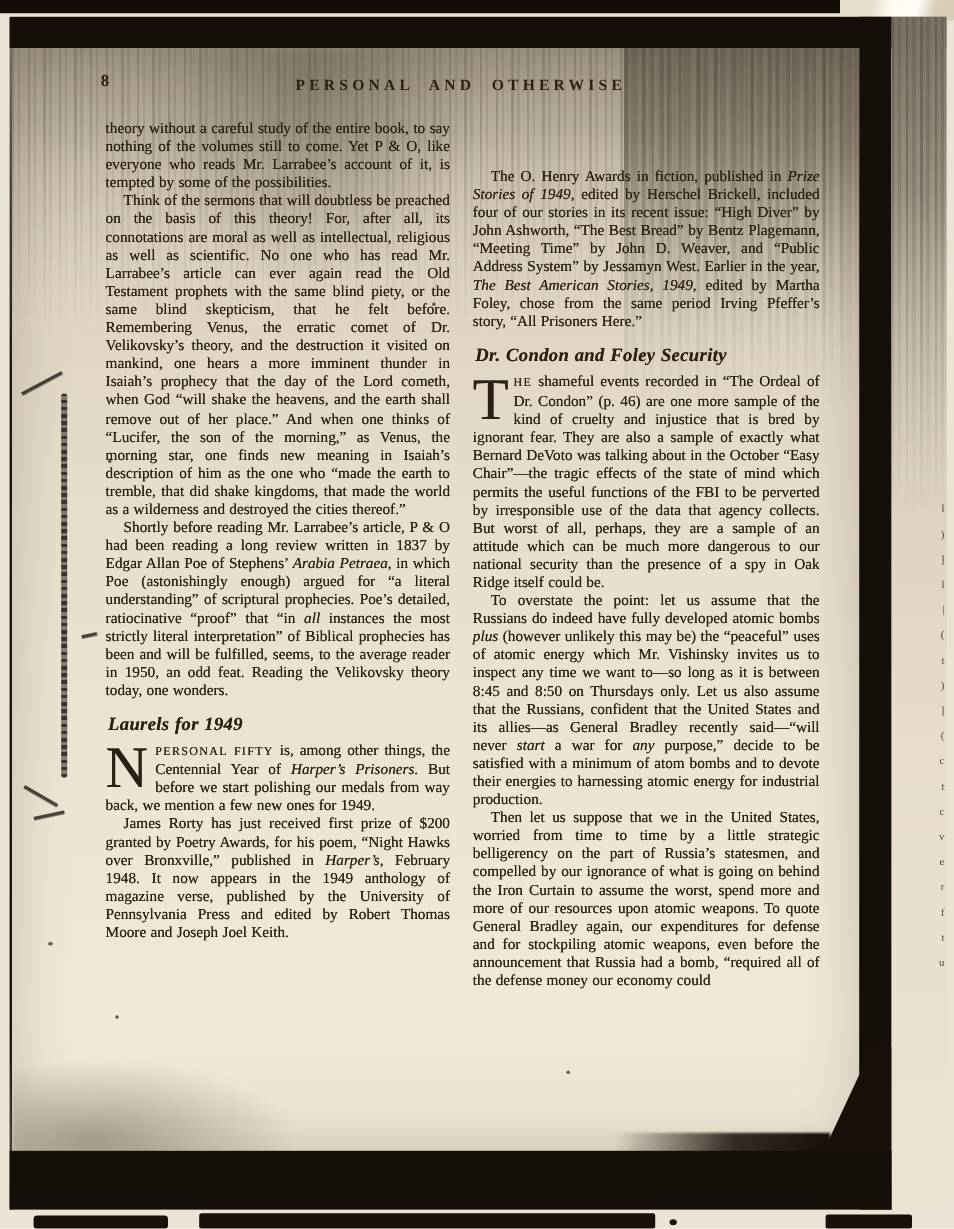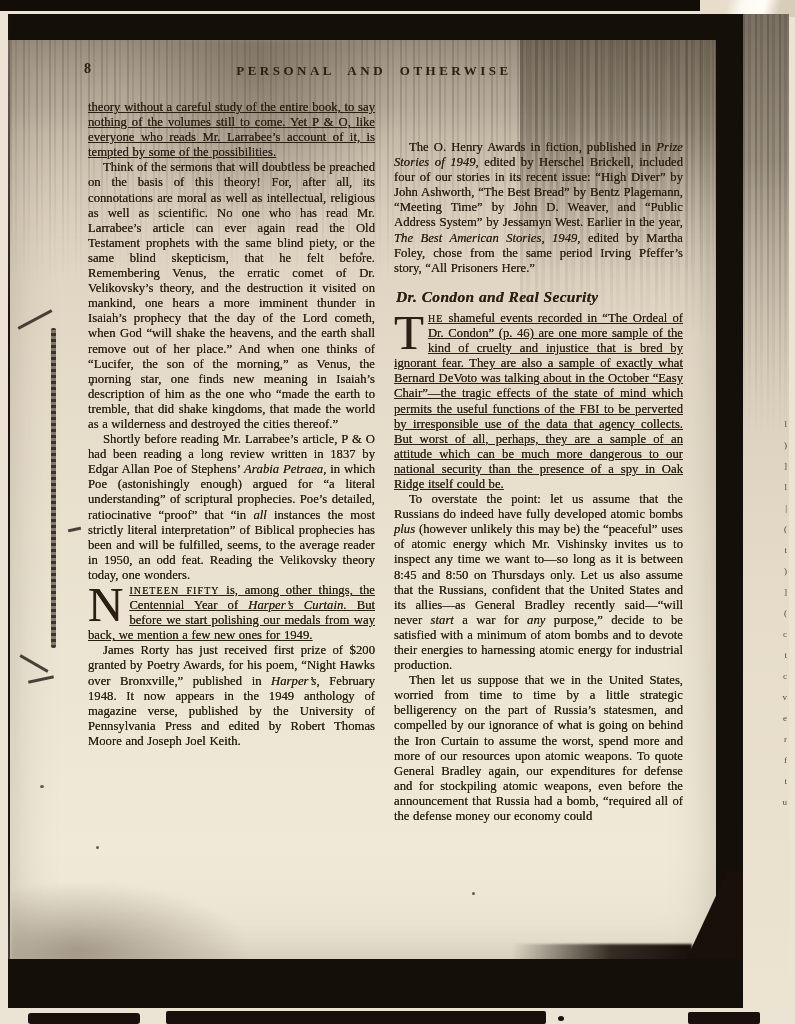--- a/index.html
+++ b/index.html
@@ -46,29 +46,29 @@
   .stain-left-patch{left:110px;top:0;width:280px;height:200px;
        background:radial-gradient(ellipse at 50% 15%,rgba(86,76,62,.4),transparent 70%);filter:blur(2px);}
   .stain-right-patch{left:510px;top:0;width:196px;height:300px;
        background:repeating-linear-gradient(90deg,rgba(66,57,46,.3) 0 3px,rgba(66,57,46,.04) 3px 6px,rgba(66,57,46,.2) 6px 10px,rgba(66,57,46,.03) 10px 15px),
                   linear-gradient(180deg,rgba(86,76,62,.5),transparent);
        -webkit-mask-image:linear-gradient(180deg,#000 30%,transparent);
        mask-image:linear-gradient(180deg,#000 30%,transparent);}
   .stain-bottom-left{left:0;top:842px;width:240px;height:80px;
        background:radial-gradient(ellipse at 28% 85%,rgba(116,104,86,.55),transparent 70%);filter:blur(2px);}
   .page-num{position:absolute;left:74px;top:21px;font-size:14px;font-weight:bold;}
-  .header{position:absolute;left:52px;top:23px;width:604px;text-align:center;
-       font-size:13px;font-weight:bold;letter-spacing:3.5px;word-spacing:7px;padding-left:10px;}
+  .header{position:absolute;left:72px;top:23px;width:604px;text-align:center;
+       font-size:13px;font-weight:bold;letter-spacing:3.5px;word-spacing:7px;}
   .col{position:absolute;font-size:12.7px;line-height:15.1px;text-align:justify;
        hyphens:auto;-webkit-hyphens:auto;word-spacing:.4px;
        text-shadow:0 0 .35px rgba(43,32,19,.85);}
   .col-left{left:78px;top:60px;width:287px;}
   .col-right{left:384px;top:54px;width:289px;margin-top:46px;}
   .col p{margin:0;text-indent:15px;}
-  .col p.noindent{text-indent:0;text-decoration:underline;}
+  .col p.noindent{text-indent:0;}
   .col h3{font-size:15.5px;font-style:italic;font-weight:bold;letter-spacing:.3px;
        margin:13px 0 7px 2px;text-indent:0;}
   .dropcap{float:left;font-size:49px;line-height:41px;height:43px;padding:1px 6px 0 0;
        font-weight:normal;}
   .dropcap.t{padding-right:4px;}
   .sc{font-size:10px;letter-spacing:1.1px;}
   i{font-style:italic;}
   
   .pencil{position:absolute;background:rgba(32,25,18,.8);filter:blur(.35px);}
   .pencil-line{left:41px;top:288px;width:4.5px;height:320px;border-radius:2px;
@@ -95,27 +95,28 @@
     <div class="stain stain-right-patch"></div>
     <div class="stain stain-bottom-left"></div>
 
     <div class="page-num">8</div>
     <div class="header">PERSONAL AND OTHERWISE</div>
 
     <div class="col col-left">
       <p class="noindent">theory without a careful study of the entire book, to say nothing of the volumes still to come. Yet P &amp; O, like everyone who reads Mr. Larrabee’s account of it, is tempted by some of the possibilities.</p>
       <p>Think of the sermons that will doubtless be preached on the basis of this theory! For, after all, its connotations are moral as well as intellectual, religious as well as scientific. No one who has read Mr. Larrabee’s article can ever again read the Old Testament prophets with the same blind piety, or the same blind skepticism, that he felt before. Remembering Venus, the erratic comet of Dr. Velikovsky’s theory, and the destruction it visited on mankind, one hears a more imminent thunder in Isaiah’s prophecy that the day of the Lord cometh, when God “will shake the heavens, and the earth shall remove out of her place.” And when one thinks of “Lucifer, the son of the morning,” as Venus, the morning star, one finds new meaning in Isaiah’s description of him as the one who “made the earth to tremble, that did shake kingdoms, that made the world as a wilderness and destroyed the cities thereof.”</p>
       <p>Shortly before reading Mr. Larrabee’s article, P &amp; O had been reading a long review written in 1837 by Edgar Allan Poe of Stephens’ <i>Arabia Petraea</i>, in which Poe (astonishingly enough) argued for “a literal understanding” of scriptural prophecies. Poe’s detailed, ratiocinative “proof” that “in <i>all</i> instances the most strictly literal interpretation” of Biblical prophecies has been and will be fulfilled, seems, to the average reader in 1950, an odd feat. Reading the Velikovsky theory today, one wonders.</p>
-      <p class="noindent"><span class="dropcap">N</span><span class="sc">INETEEN FIFTY</span><span> is, among other things, the Centennial Year of <i>Harper’s Curtain</i>. But before we start polishing our medals from way back, we mention a few new ones for 1949.</span></p>
+      <h3>Laurels for 1949</h3>
+      <p class="noindent"><span class="dropcap">N</span><span class="sc">PERSONAL FIFTY</span><span> is, among other things, the Centennial Year of <i>Harper’s Prisoners</i>. But before we start polishing our medals from way back, we mention a few new ones for 1949.</span></p>
       <p>James Rorty has just received first prize of $200 granted by Poetry Awards, for his poem, “Night Hawks over Bronxville,” published in <i>Harper’s</i>, February 1948. It now appears in the 1949 anthology of magazine verse, published by the University of Pennsylvania Press and edited by Robert Thomas Moore and Joseph Joel Keith.</p>
     </div>
 
     <div class="col col-right">
       <p>The O. Henry Awards in fiction, published in <i>Prize Stories of 1949</i>, edited by Herschel Brickell, included four of our stories in its recent issue: “High Diver” by John Ashworth, “The Best Bread” by Bentz Plagemann, “Meeting Time” by John D. Weaver, and “Public Address System” by Jessamyn West. Earlier in the year, <i>The Best American Stories, 1949</i>, edited by Martha Foley, chose from the same period Irving Pfeffer’s story, “All Prisoners Here.”</p>
-      <h3>Dr. Condon and Real Security</h3>
+      <h3>Dr. Condon and Foley Security</h3>
       <p class="noindent"><span class="dropcap t">T</span><span class="sc">HE</span><span> shameful events recorded in “The Ordeal of Dr. Condon” (p. 46) are one more sample of the kind of cruelty and injustice that is bred by ignorant fear. They are also a sample of exactly what Bernard DeVoto was talking about in the October “Easy Chair”—the tragic effects of the state of mind which permits the useful functions of the FBI to be perverted by irresponsible use of the data that agency collects. But worst of all, perhaps, they are a sample of an attitude which can be much more dangerous to our national security than the presence of a spy in Oak Ridge itself could be.</span></p>
       <p>To overstate the point: let us assume that the Russians do indeed have fully developed atomic bombs <i>plus</i> (however unlikely this may be) the “peaceful” uses of atomic energy which Mr. Vishinsky invites us to inspect any time we want to—so long as it is between 8:45 and 8:50 on Thursdays only. Let us also assume that the Russians, confident that the United States and its allies—as General Bradley recently said—“will never <i>start</i> a war for <i>any</i> purpose,” decide to be satisfied with a minimum of atom bombs and to devote their energies to harnessing atomic energy for industrial production.</p>
       <p>Then let us suppose that we in the United States, worried from time to time by a little strategic belligerency on the part of Russia’s statesmen, and compelled by our ignorance of what is going on behind the Iron Curtain to assume the worst, spend more and more of our resources upon atomic weapons. To quote General Bradley again, our expenditures for defense and for stockpiling atomic weapons, even before the announcement that Russia had a bomb, “required all of the defense money our economy could</p>
     </div>
 
     <div class="pencil pencil-line"></div>
     <div class="pencil pencil-tick-top"></div>
     <div class="pencil pencil-tick-bot1"></div>
     <div class="pencil pencil-tick-bot2"></div>
     <div class="pencil para-tick"></div>

